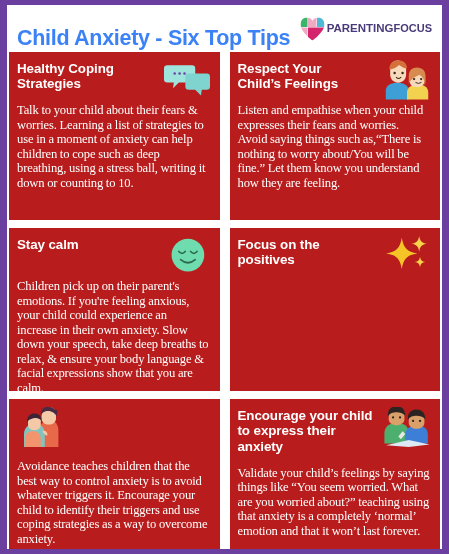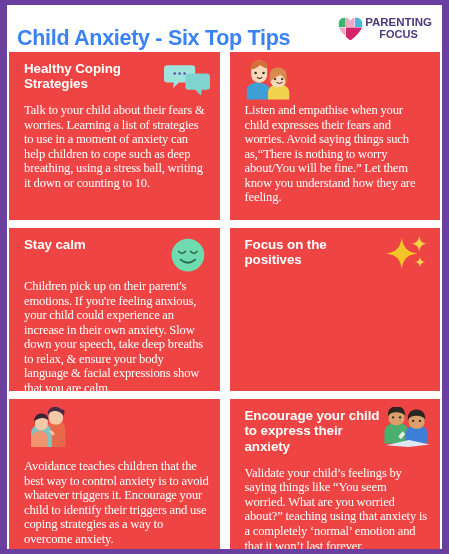--- a/index.html
+++ b/index.html
@@ -52,21 +52,21 @@
     margin-right: 2px;
   }
   .logo-mark {
     width: 27px;
     height: 25px;
     position: relative;
     flex: 0 0 auto;
   }
   .logo-text {
     display: flex;
-    flex-direction: column;
+    flex-direction: row;
     line-height: 1.0;
     text-align: center;
   }
   .logo-text .l1 {
     font-size: 11.5px;
     font-weight: bold;
     color: #4a3a7a;
     letter-spacing: 0px;
   }
   .logo-text .l2 {
@@ -80,22 +80,22 @@
   .grid {
     display: grid;
     grid-template-columns: 1fr 1fr;
     grid-template-rows: 168px 163px 159px;
     gap: 8px 10px;
     padding: 0 2px 0 2px;
     box-sizing: border-box;
   }
   .card {
     position: relative;
-    background: #ef4444;
-    padding: 9px 10px 6px 15px;
+    background: #b91c1c;
+    padding: 9px 10px 6px 8px;
     box-sizing: border-box;
     overflow: hidden;
   }
   .card-head {
     display: flex;
     align-items: flex-start;
     justify-content: space-between;
     gap: 4px;
   }
   .card-title {
@@ -175,20 +175,22 @@
             <circle cx="25" cy="13" r="1.5" fill="#6b3fa0"></circle>
             <path d="M30 13 H52 A4 4 0 0 1 56 17 V29 A4 4 0 0 1 52 33 H46 L45 40 L38 33 H30 A4 4 0 0 1 26 29 V17 A4 4 0 0 1 30 13 Z" fill="#7fd4cf"></path>
           </svg>
         </div>
       </div>
       <div class="card-body">Talk to your child about their fears &amp; worries. Learning a list of strategies to use in a moment of anxiety can help children to cope such as deep breathing, using a stress ball, writing it down or counting to 10.</div>
     </div>
 
     <div class="card">
       <div class="card-head">
+        <div class="card-title">Respect Your
+Child’s Feelings</div>
         <div class="card-icon">
           <svg class="icon-svg" viewBox="0 0 52 44">
             <path d="M2 44 V34 C2 28 8 25 15 25 C22 25 28 28 28 34 V44 Z" fill="#3d9fd6"></path>
             <path d="M7 9 C7 3 11 0 16 0 C22 0 25 4 25 10 L25 16 C25 21 21 25 16 25 C11 25 7 21 7 16 Z" fill="#f7d9bc"></path>
             <path d="M6 10 C6 3 11 0 16 0 C23 0 26 4 26 9 C23 9 20 7 17 5 C14 8 10 10 6 10 Z" fill="#d4713a"></path>
             <circle cx="12" cy="14" r="1.4" fill="#3a2a1a"></circle>
             <circle cx="21" cy="14" r="1.4" fill="#3a2a1a"></circle>
             <path d="M14 19 Q16.5 21.5 19 19" stroke="#3a2a1a" stroke-width="1.2" fill="none" stroke-linecap="round"></path>
             <path d="M26 44 V36 C26 30 32 27 38 27 C45 27 50 30 50 36 V44 Z" fill="#f3d24f"></path>
             <path d="M29 17 C29 12 32 9 37 9 C43 9 46 13 46 18 L46 23 C46 27 42 30 37 30 C32 30 29 27 29 23 Z" fill="#f7d9bc"></path>

